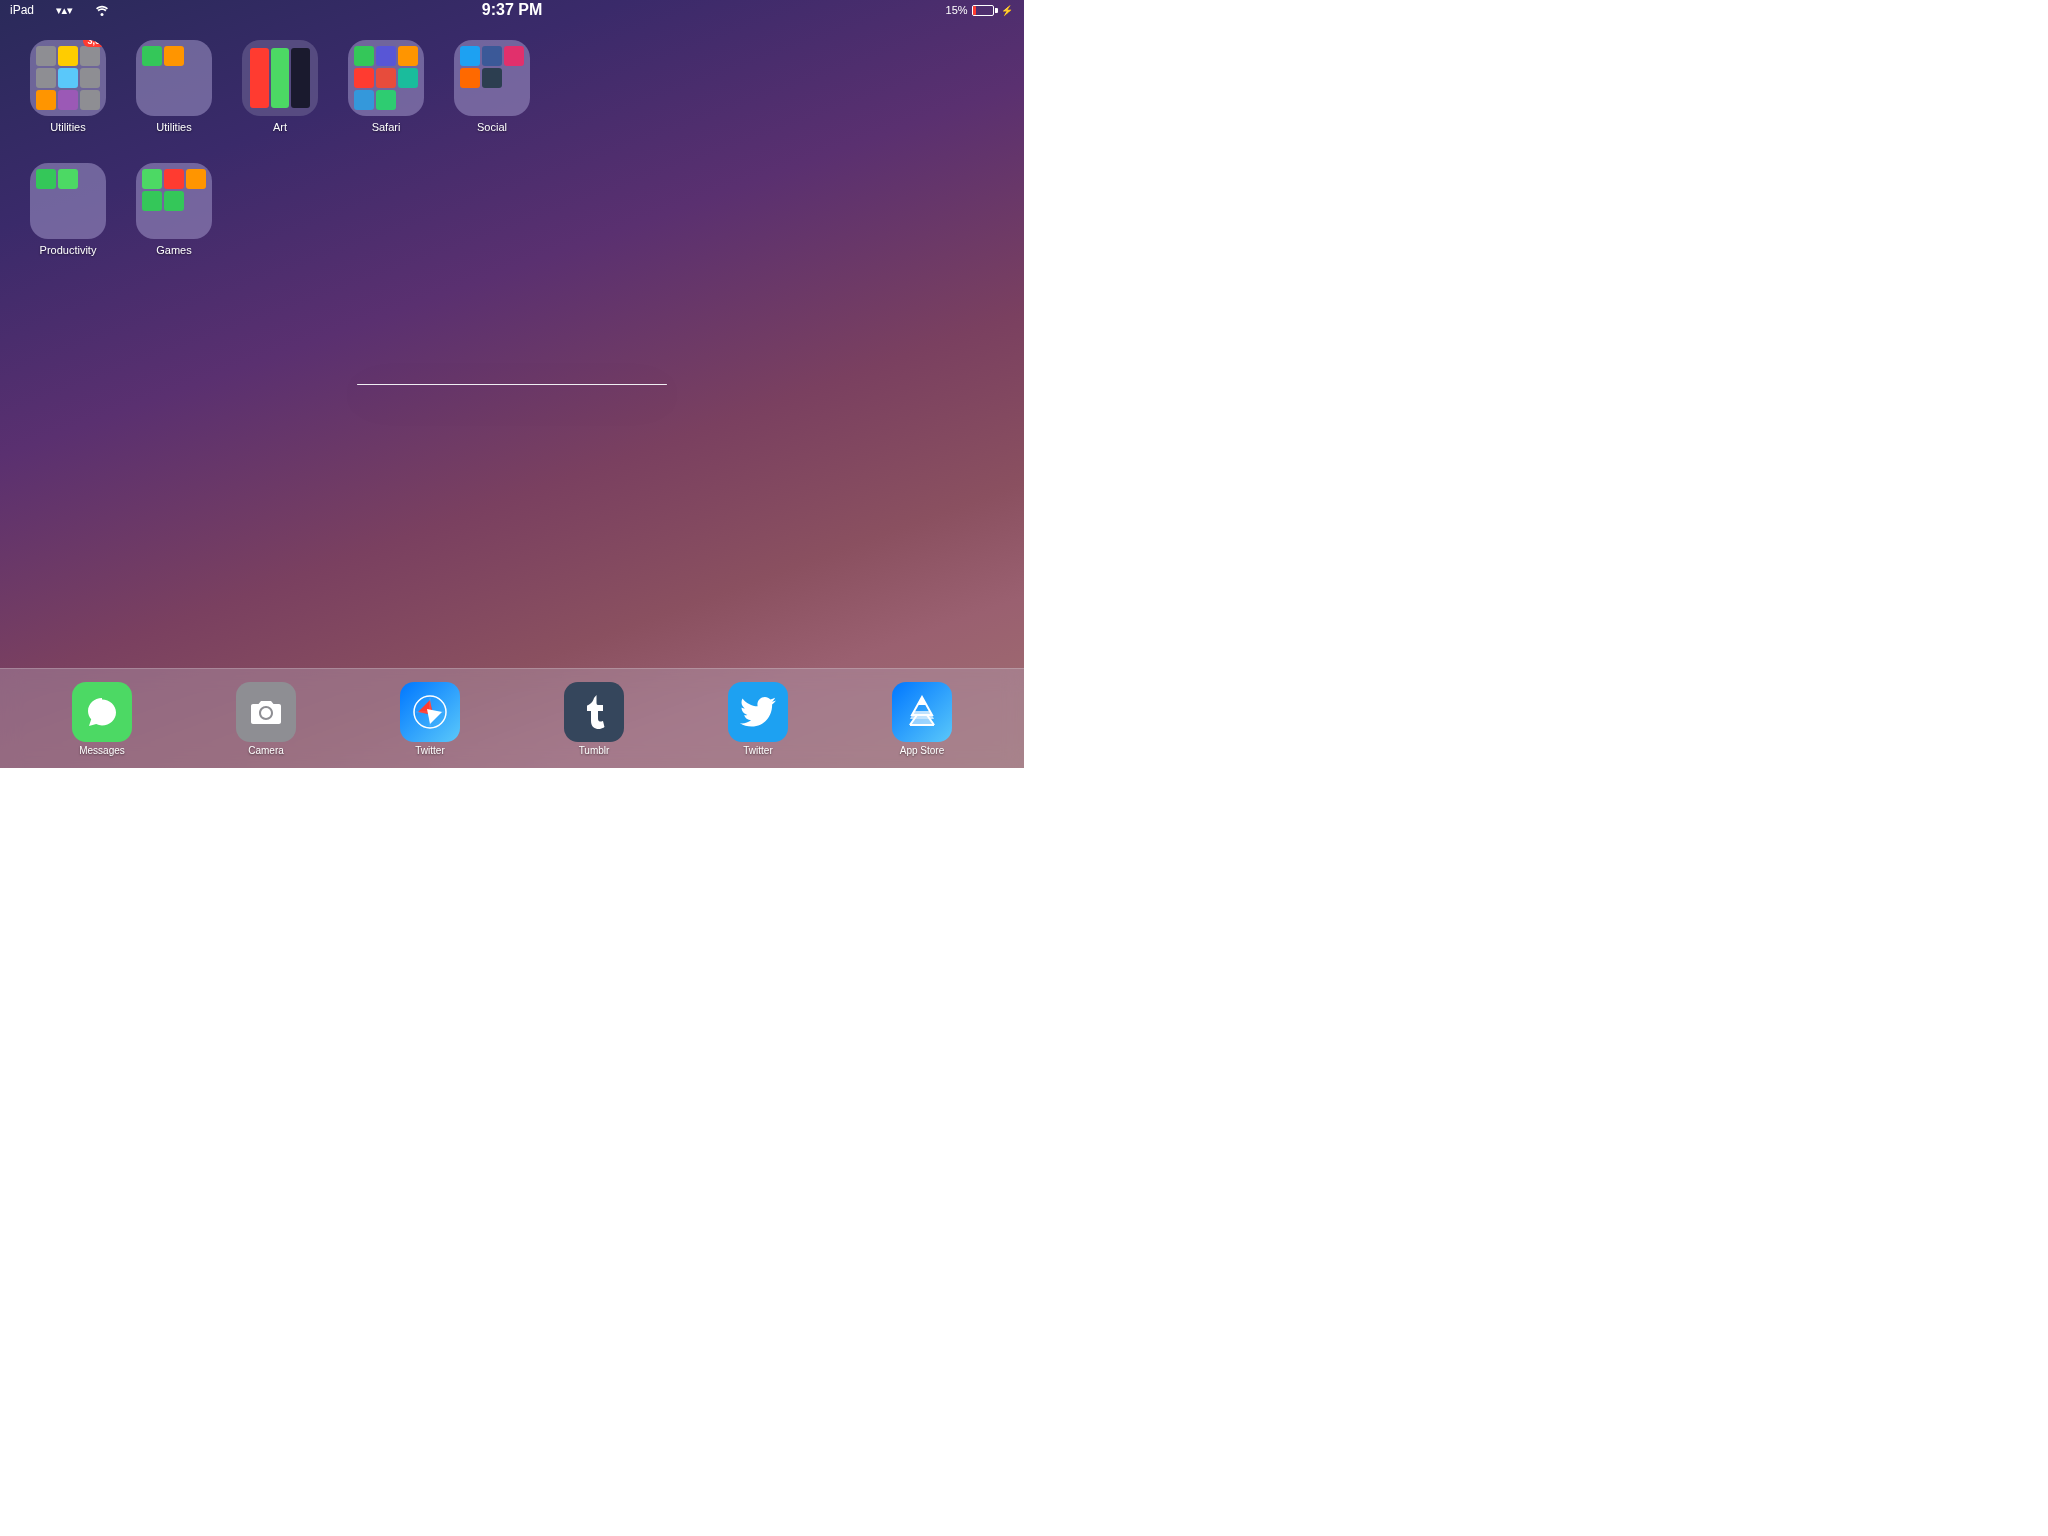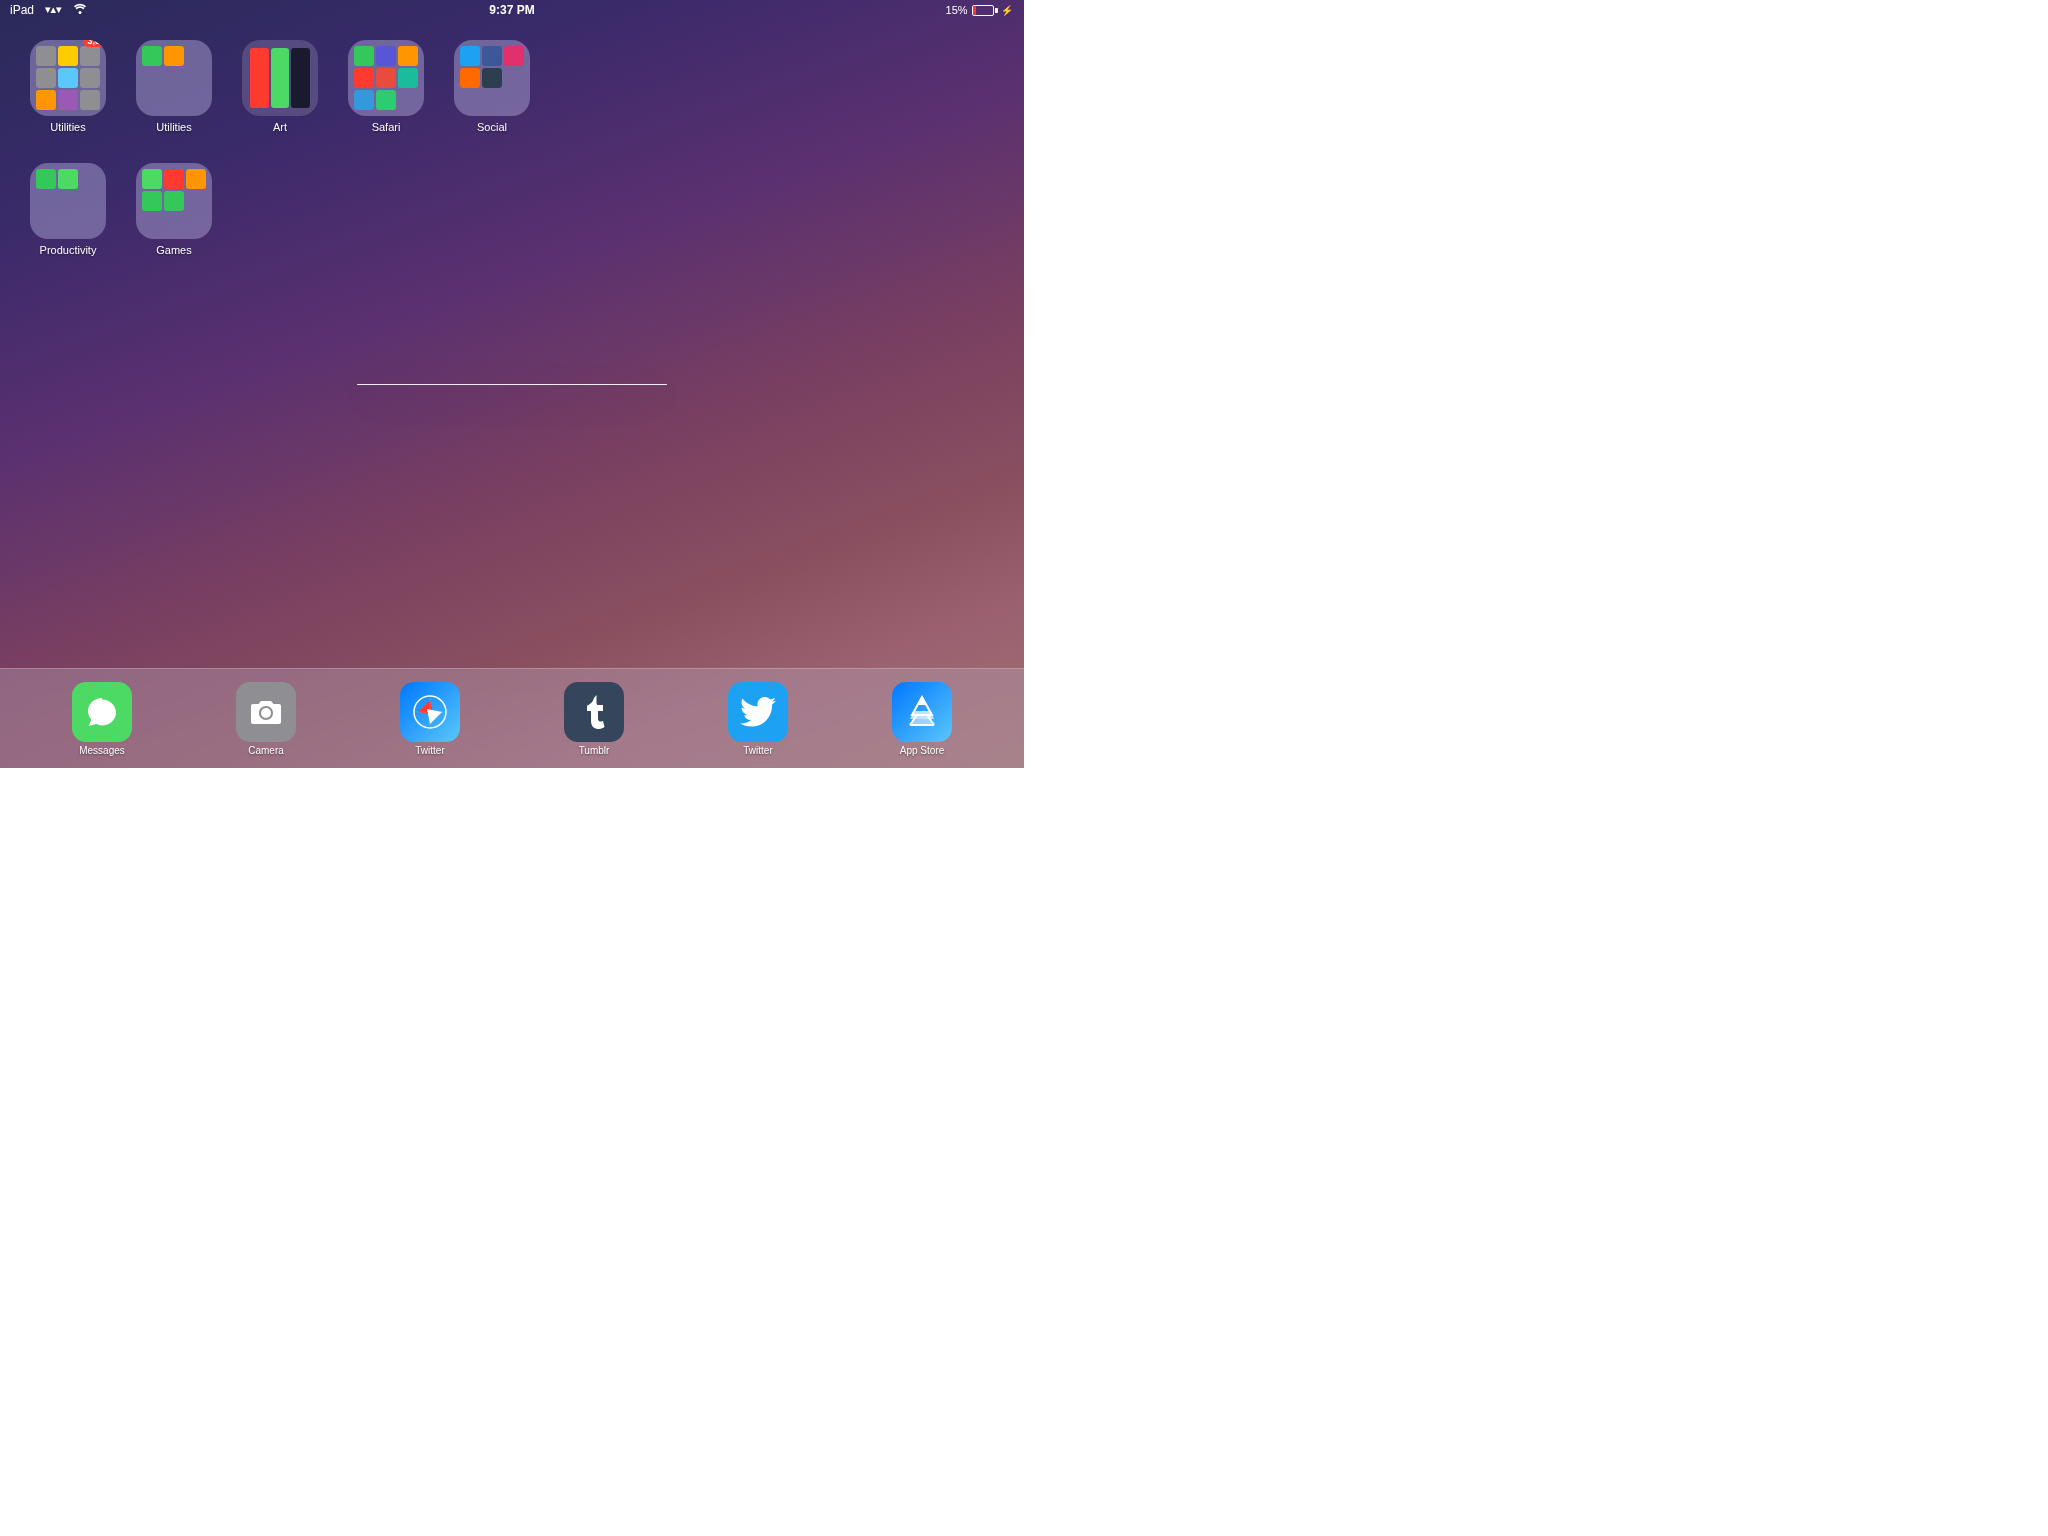--- a/index.html
+++ b/index.html
@@ -41,28 +41,29 @@
       align-items: center;
       justify-content: space-between;
       padding: 0 10px;
       color: white;
       font-size: 12px;
       font-weight: 500;
     }
 
     .status-left {
       display: flex;
-      gap: 11px;
+      align-items: center;
+      gap: 22px;
     }
 
     .status-center {
       position: absolute;
       left: 50%;
       transform: translateX(-50%);
-      font-size: 12px;
+      font-size: 16px;
       font-weight: 600;
     }
 
     .status-right {
       display: flex;
       align-items: center;
       gap: 4px;
       font-size: 11px;
     }
 

